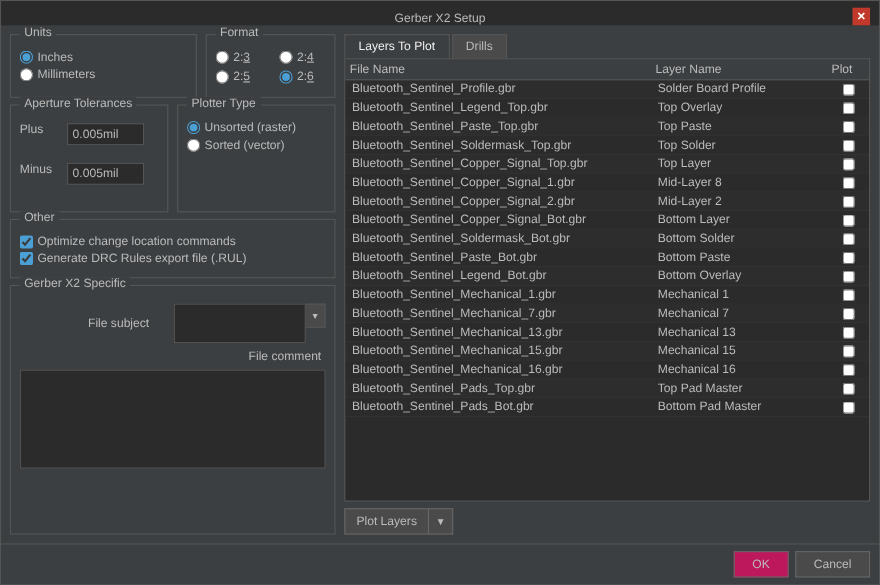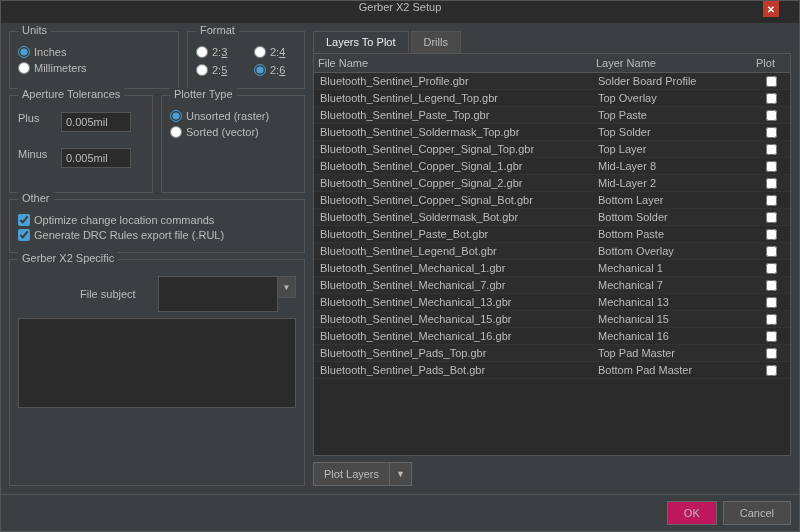--- a/index.html
+++ b/index.html
@@ -17,23 +17,23 @@
       height: 532px;
       background: #3c3f41;
       border: 1px solid #555;
       display: flex;
       flex-direction: column;
     }
     .title-bar {
       background: #2b2b2b;
       height: 22px;
       display: flex;
-      align-items: flex-start;
+      align-items: flex-end;
       justify-content: space-between;
-      padding: 0 20px;
+      padding: 0 8px;
       flex-shrink: 0;
     }
     .title-bar-text {
       color: #bbb;
       font-size: 11px;
       flex: 1;
       text-align: center;
     }
     .title-bar-close {
       background: #c0392b;
@@ -428,20 +428,23 @@
                 <option>Copper</option>
                 <option>Mask</option>
                 <option>Paste</option>
                 <option>Silk</option>
                 <option>Drill</option>
                 <option>Other</option>
               </select>
               <div class="dropdown-arrow">▼</div>
             </div>
           </div>
+          <div class="field-row">
+            <span class="field-label">File comment</span>
+          </div>
           <textarea class="textarea-field" style="height: 90px; width: 100%;"></textarea>
         </div>
       </div>
 
     </div>
 
     <div class="right-panel">
 
       <div class="tabs-header">
         <div class="tab active">Layers To Plot</div>

